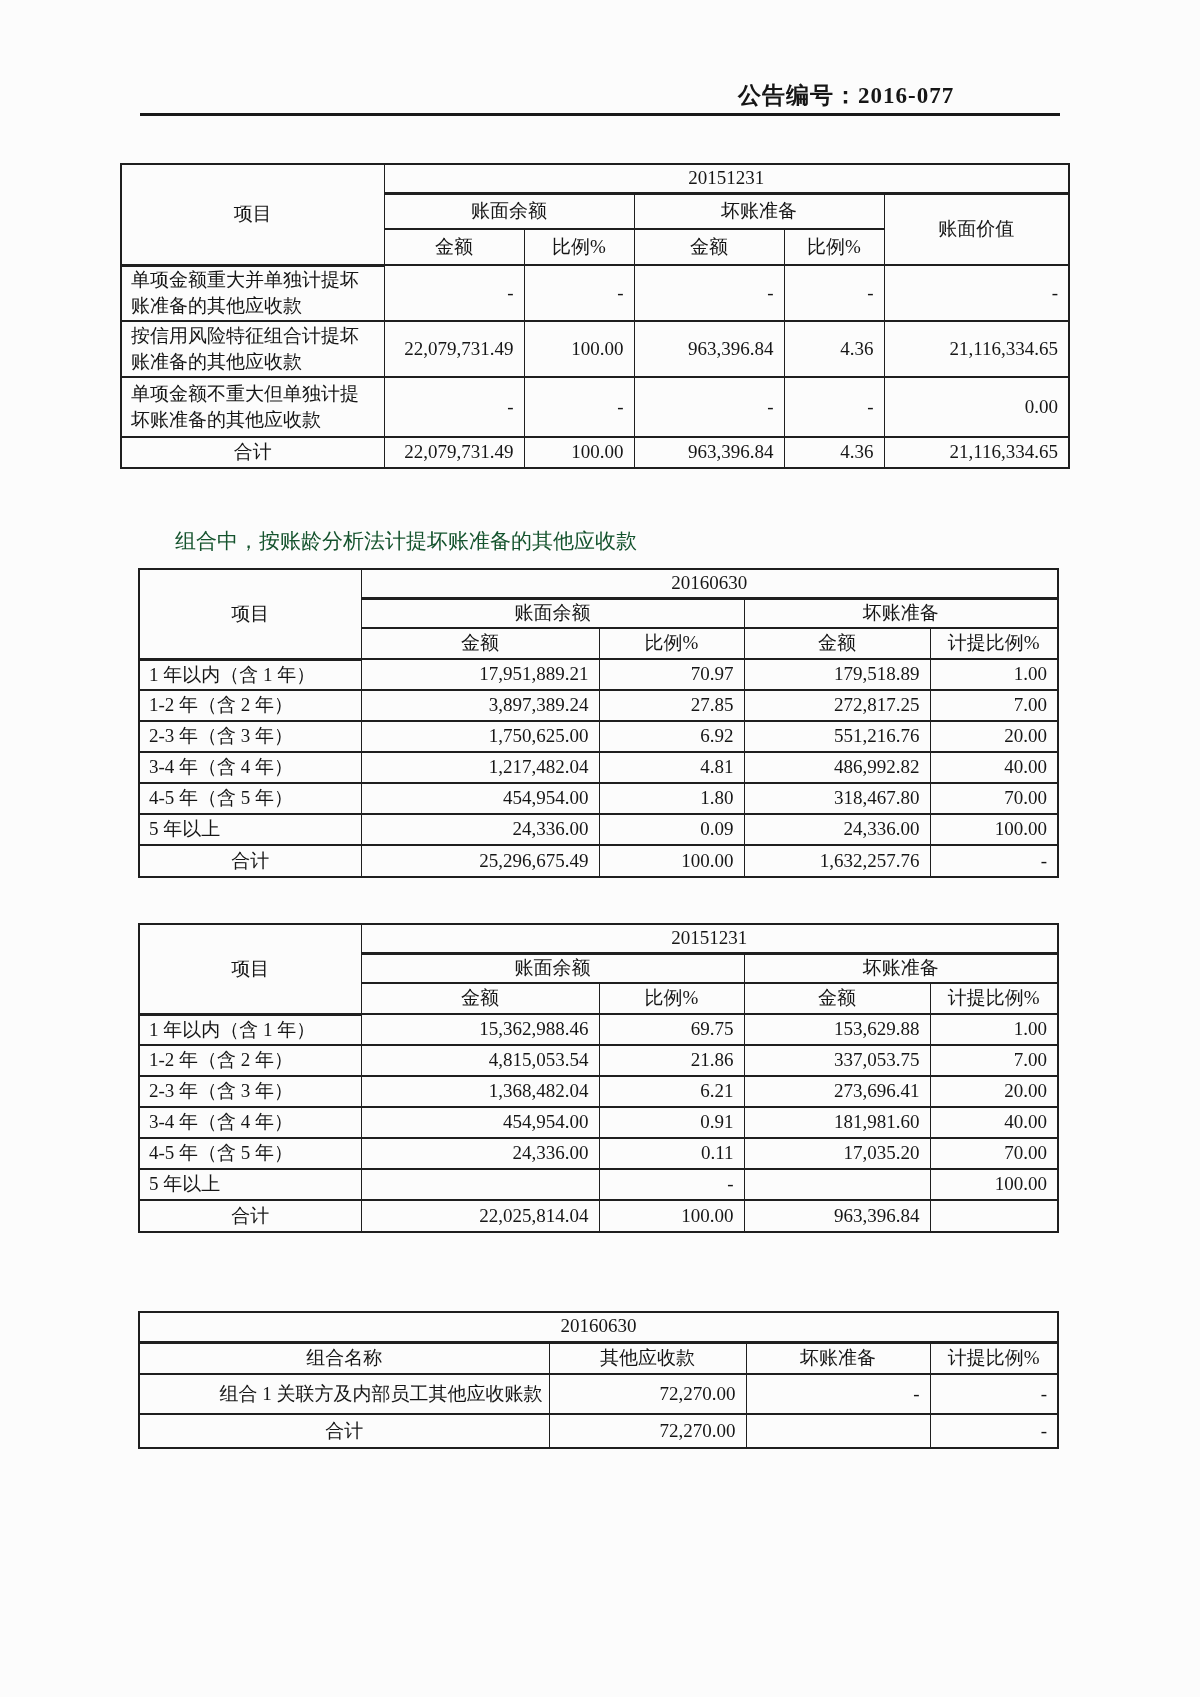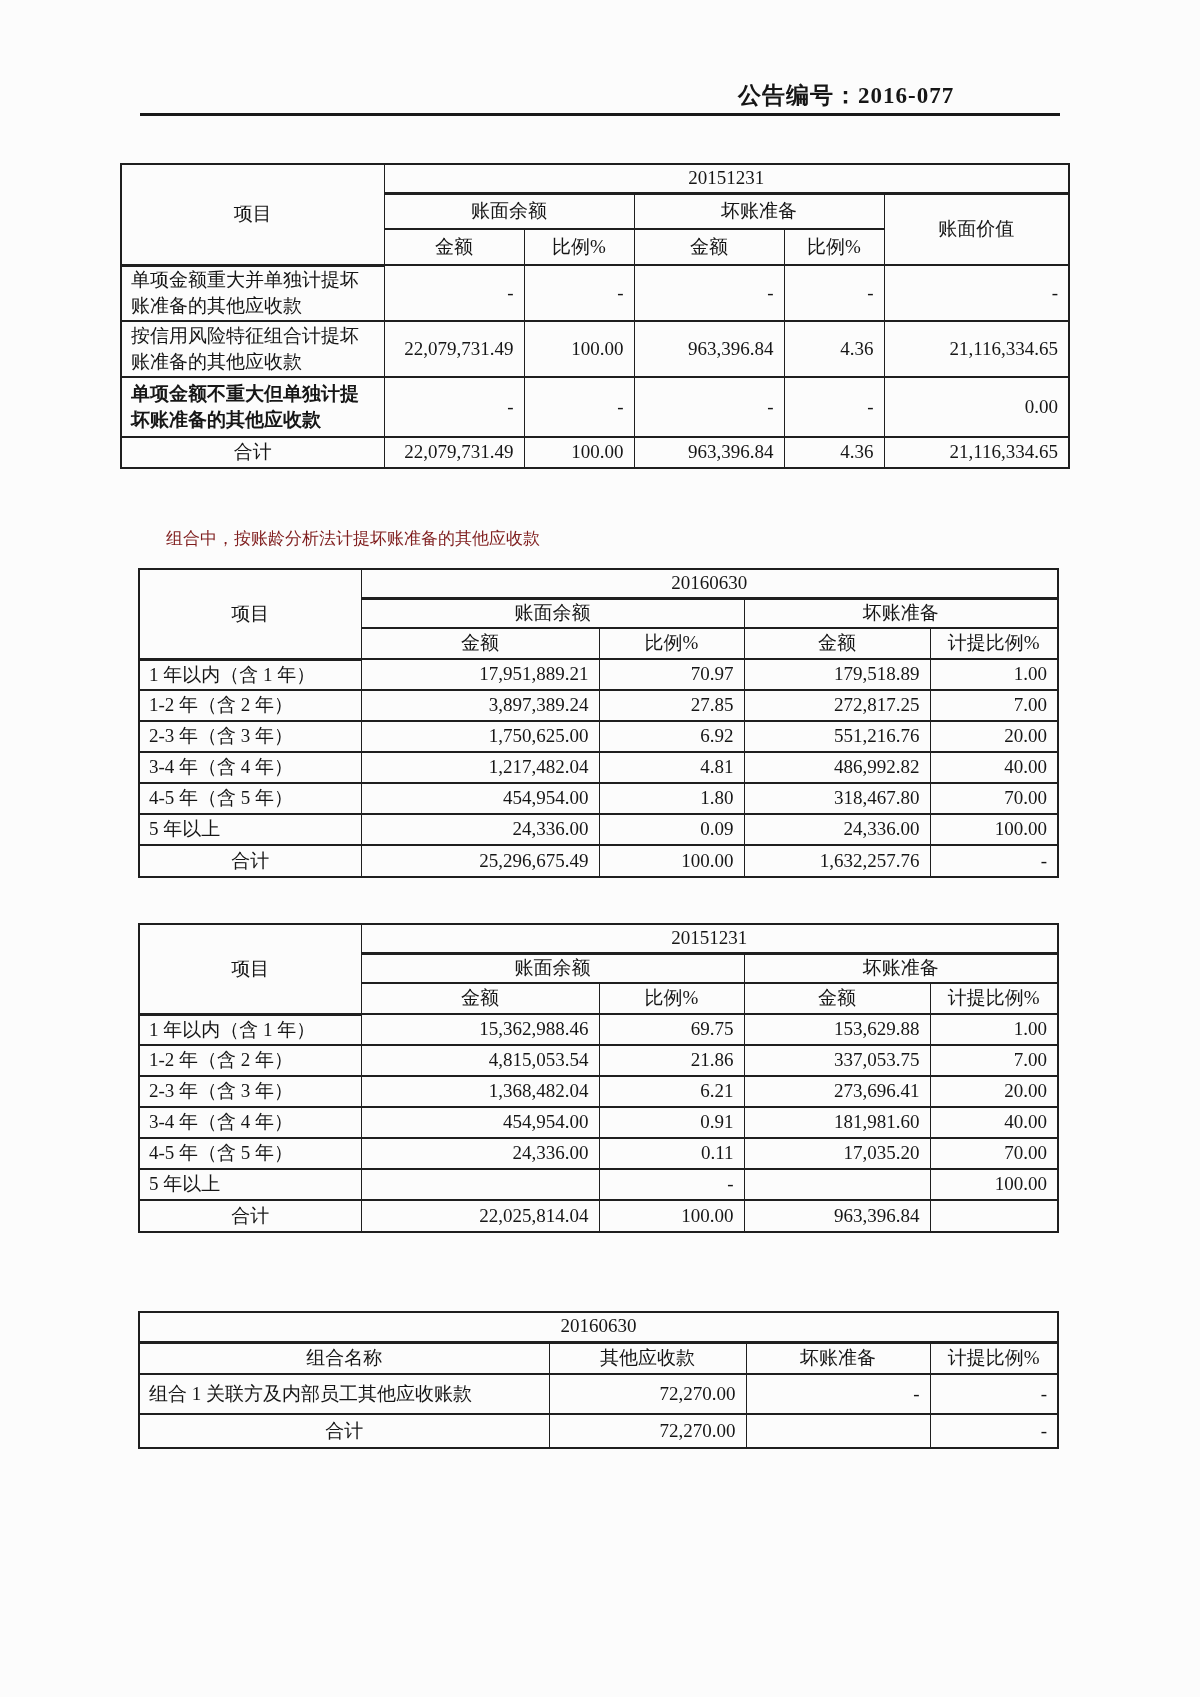--- a/index.html
+++ b/index.html
@@ -30,23 +30,24 @@
   .header-rule {
     position: absolute;
     top: 113px;
     left: 140px;
     width: 920px;
     height: 3px;
     background: #181818;
   }
   .section-title {
     position: absolute;
-    font-size: 17px;
+    font-size: 21px;
     white-space: nowrap;
-    color: #7f1d1d;
+    color: #14532d;
+    margin-left: 9px;
   }
   table {
     position: absolute;
     border-collapse: collapse;
     table-layout: fixed;
     border: 2px solid #1f1f1f;
   }
   td, th {
     border: solid #1f1f1f;
     border-width: 2px 1px;
@@ -105,21 +106,21 @@
     </tr>
     <tr>
       <td class="lbl" style="height:56px;">按信用风险特征组合计提坏账准备的其他应收款</td>
       <td class="num">22,079,731.49</td>
       <td class="num">100.00</td>
       <td class="num">963,396.84</td>
       <td class="num">4.36</td>
       <td class="num">21,116,334.65</td>
     </tr>
     <tr>
-      <td class="lbl" style="height:60px;font-weight:bold;">单项金额不重大但单独计提坏账准备的其他应收款</td>
+      <td class="lbl" style="height:60px;">单项金额不重大但单独计提坏账准备的其他应收款</td>
       <td class="num">-</td>
       <td class="num">-</td>
       <td class="num">-</td>
       <td class="num">-</td>
       <td class="num">0.00</td>
     </tr>
     <tr>
       <td class="ctr" style="height:31px;">合计</td>
       <td class="num">22,079,731.49</td>
       <td class="num">100.00</td>
@@ -294,21 +295,21 @@
         <tr class="date-row">
       <td class="ctr" colspan="4" style="height:30px;">20160630</td>
     </tr>
     <tr>
       <td class="ctr" style="height:32px;margin-left:48px;">组合名称</td>
       <td class="ctr">其他应收款</td>
       <td class="ctr">坏账准备</td>
       <td class="ctr">计提比例%</td>
     </tr>
     <tr>
-      <td class="lbl" style="height:40px;">组合 1 关联方及内部员工其他应收账款</td>
+      <td class="lbl" style="height:40px;text-align:right;">组合 1 关联方及内部员工其他应收账款</td>
       <td class="num">72,270.00</td>
       <td class="num">-</td>
       <td class="num">-</td>
     </tr>
     <tr>
       <td class="ctr" style="height:34px;">合计</td>
       <td class="num">72,270.00</td>
       <td class="num"></td>
       <td class="num">-</td>
     </tr>

